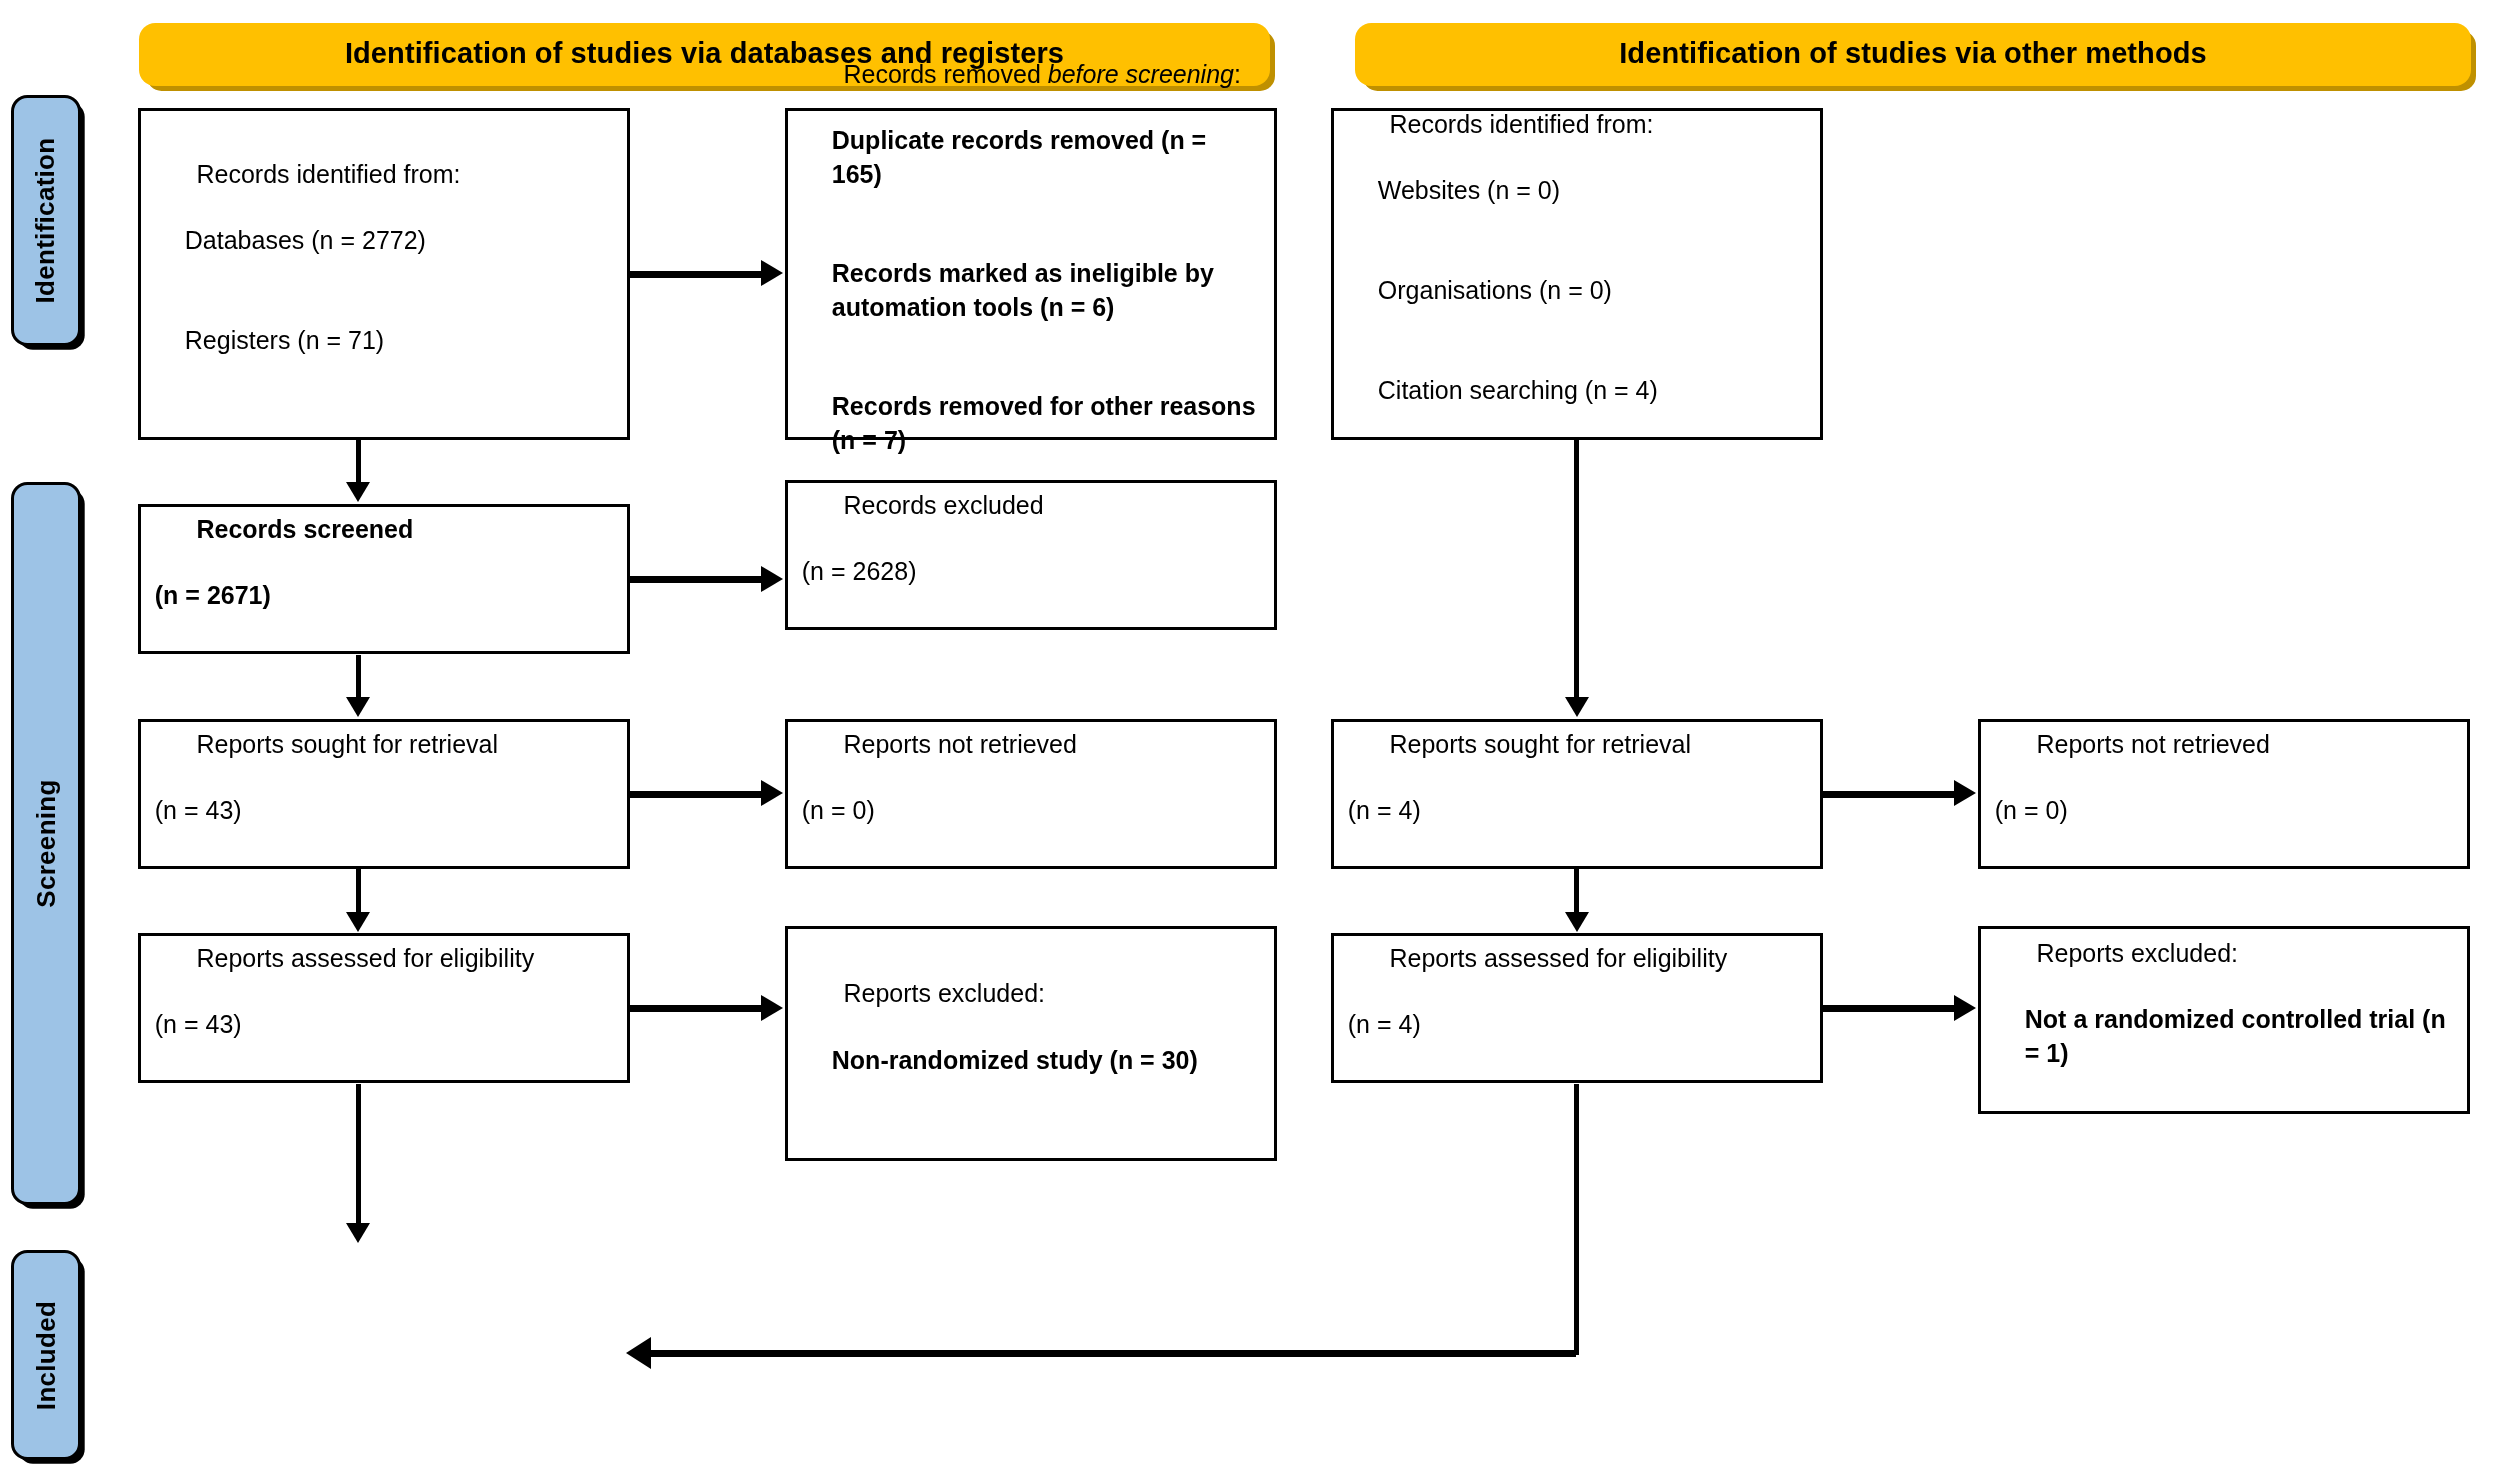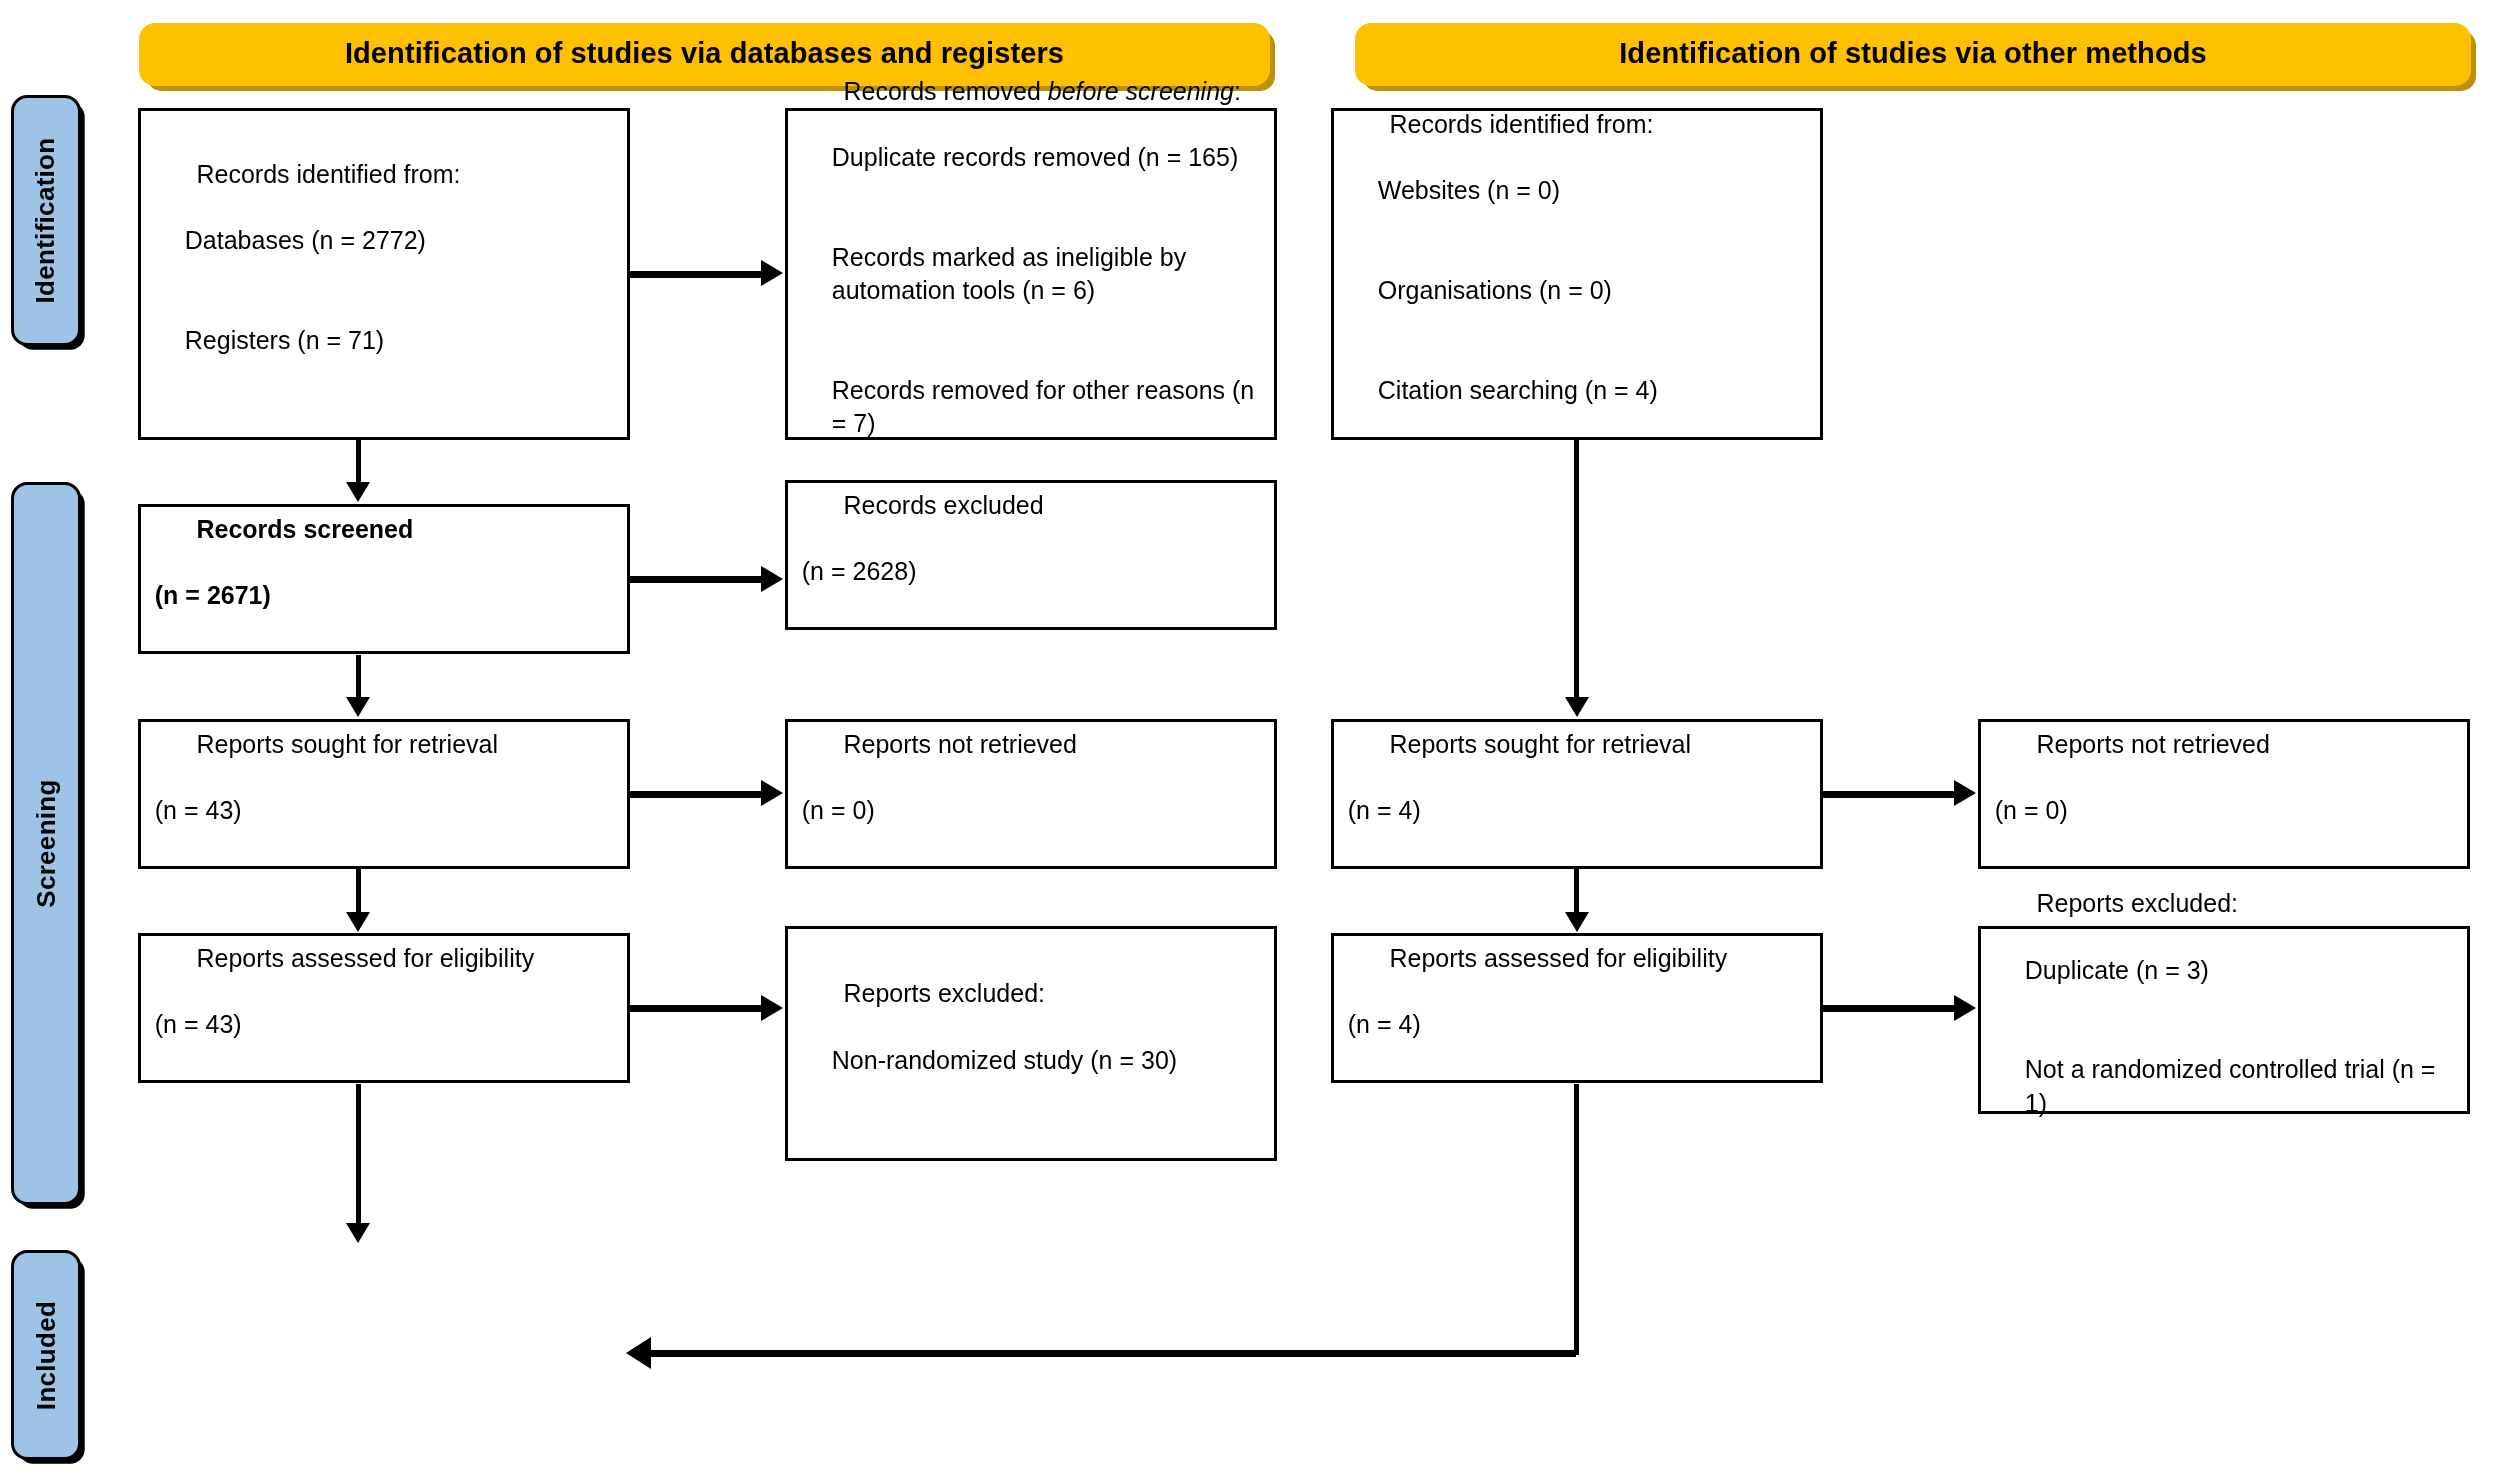--- a/index.html
+++ b/index.html
@@ -80,20 +80,21 @@
     font-style: italic;
   }
   .node-text .ind {
     display: block;
     padding-left: 30px;
     text-indent: 0;
   }
   .node-text .ind-wrap {
     display: block;
     padding-left: 30px;
+    font-weight: bold;
   }
 
   
   .vline {
     position: absolute;
     background: #000000;
     width: 3.8px;
   }
   .hline {
     position: absolute;
@@ -269,21 +270,20 @@
   <div class="node" style="left:1331px; top:933px; width:492px; height:150px;">
     <div class="node-text">
       <span>Reports assessed for eligibility</span>
       <span style="display:block">(n = 4)</span>
     </div>
   </div>
 
   <div class="node" style="left:1978px; top:926px; width:492px; height:188px;">
     <div class="node-text">
       <span>Reports excluded:</span>
-      <span class="ind-wrap">Duplicate (n = 3)</span>
       <span class="ind-wrap">Not a randomized controlled trial (n = 1)</span>
     </div>
   </div>
 
   <div class="hline" style="left:1823px; top:1005px; width:132px;"></div>
   <div class="arrow-right" style="left:1954px; top:995px;"></div>
 
   <div class="vline" style="left:1574px; top:1084px; width:5px; height:271px;"></div>
   <div class="hline" style="left:651px; top:1350px; width:925px;"></div>
   <div class="arrow-left" style="left:626px; top:1337px;"></div>

